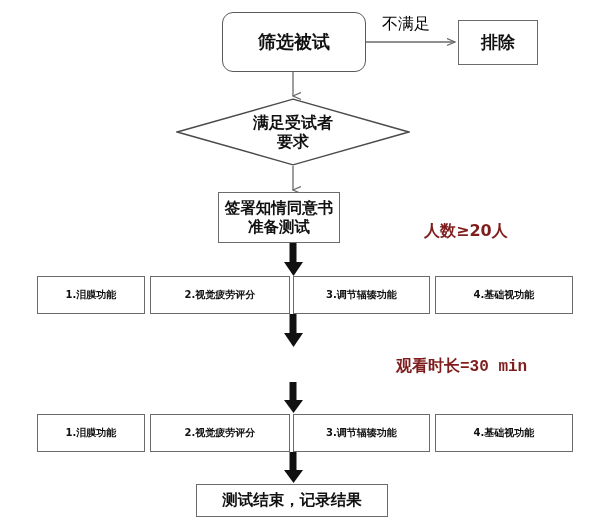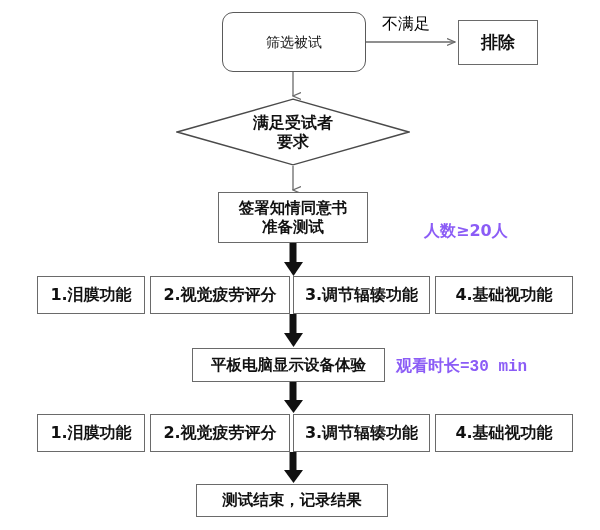--- a/index.html
+++ b/index.html
@@ -25,36 +25,36 @@
     justify-content: center;
     text-align: center;
     color: #111111;
     background: #ffffff;
     line-height: 1.18;
     white-space: pre-line;
   }
   .rounded-node {
     border: 1.6px solid #5a5a5a;
     border-radius: 11px;
-    font-size: 14px;
-    font-weight: 400;
+    font-size: 18px;
+    font-weight: 700;
   }
   .rect-node {
     border: 1.4px solid #6a6a6a;
     font-size: 17px;
     font-weight: 600;
   }
   .task-node {
     border: 1.4px solid #6a6a6a;
     font-size: 15.5px;
     font-weight: 600;
   }
   .small-node {
     border: 1.4px solid #6a6a6a;
-    font-size: 16px;
+    font-size: 10px;
     font-weight: 600;
   }
   .diamond-node {
     font-size: 16px;
     font-weight: 700;
     background: transparent;
   }
   .diamond-svg {
     position: absolute;
     left: 0;
@@ -68,21 +68,21 @@
     align-items: center;
     justify-content: center;
     text-align: center;
     white-space: pre-line;
     line-height: 1.2;
   }
   .annot {
     position: absolute;
     font-size: 16px;
     font-weight: 600;
-    color: #8b5cf6;
+    color: #7f1d1d;
     white-space: nowrap;
   }
   .edge-label {
     position: absolute;
     font-size: 16px;
     font-weight: 400;
     color: #000000;
     white-space: nowrap;
   }
   .conn {
@@ -143,31 +143,30 @@
   <div class="node rect-node" style="left:458px; top:20px; width:80px; height:45px;">排除</div>
 
   <div class="node diamond-node" style="left:176px; top:98px; width:234px; height:68px; border:none;">
     <svg class="diamond-svg" width="234" height="68" viewBox="0 0 234 68">
       <polygon points="117,1.2 232.8,34 117,66.8 1.2,34" fill="#ffffff" stroke="#4a4a4a" stroke-width="1.4"></polygon>
     </svg>
     <div class="diamond-label">满足受试者
 要求</div>
   </div>
 
-  <div class="node task-node" style="left:218px; top:192px; width:150px; height:51px;">签署知情同意书
+  <div class="node task-node" style="left:218px; top:192px; width:122px; height:51px;">签署知情同意书
 准备测试</div>
 
   <div class="annot" style="left:424px; top:221px;">人数≥20人</div>
 
   <div class="node small-node" style="left:37px; top:276px; width:108px; height:38px;">1.泪膜功能</div>
   <div class="node small-node" style="left:150px; top:276px; width:140px; height:38px;">2.视觉疲劳评分</div>
   <div class="node small-node" style="left:293px; top:276px; width:137px; height:38px;">3.调节辐辏功能</div>
   <div class="node small-node" style="left:435px; top:276px; width:138px; height:38px;">4.基础视功能</div>
 
-  <div class="node small-node" style="left:192px; top:348px; width:193px; height:34px; font-size:15.5px;">平板电脑显示设备体验</div>
 
   <div class="annot" style="left:396px; top:356px;font-family:Liberation Mono, monospace;">观看时长=30 min</div>
 
   <div class="node small-node" style="left:37px; top:414px; width:108px; height:38px;">1.泪膜功能</div>
   <div class="node small-node" style="left:150px; top:414px; width:140px; height:38px;">2.视觉疲劳评分</div>
   <div class="node small-node" style="left:293px; top:414px; width:137px; height:38px;">3.调节辐辏功能</div>
   <div class="node small-node" style="left:435px; top:414px; width:138px; height:38px;">4.基础视功能</div>
 
   <div class="node small-node" style="left:196px; top:484px; width:192px; height:33px; font-size:15.5px;text-align:right;">测试结束，记录结果</div>
 

